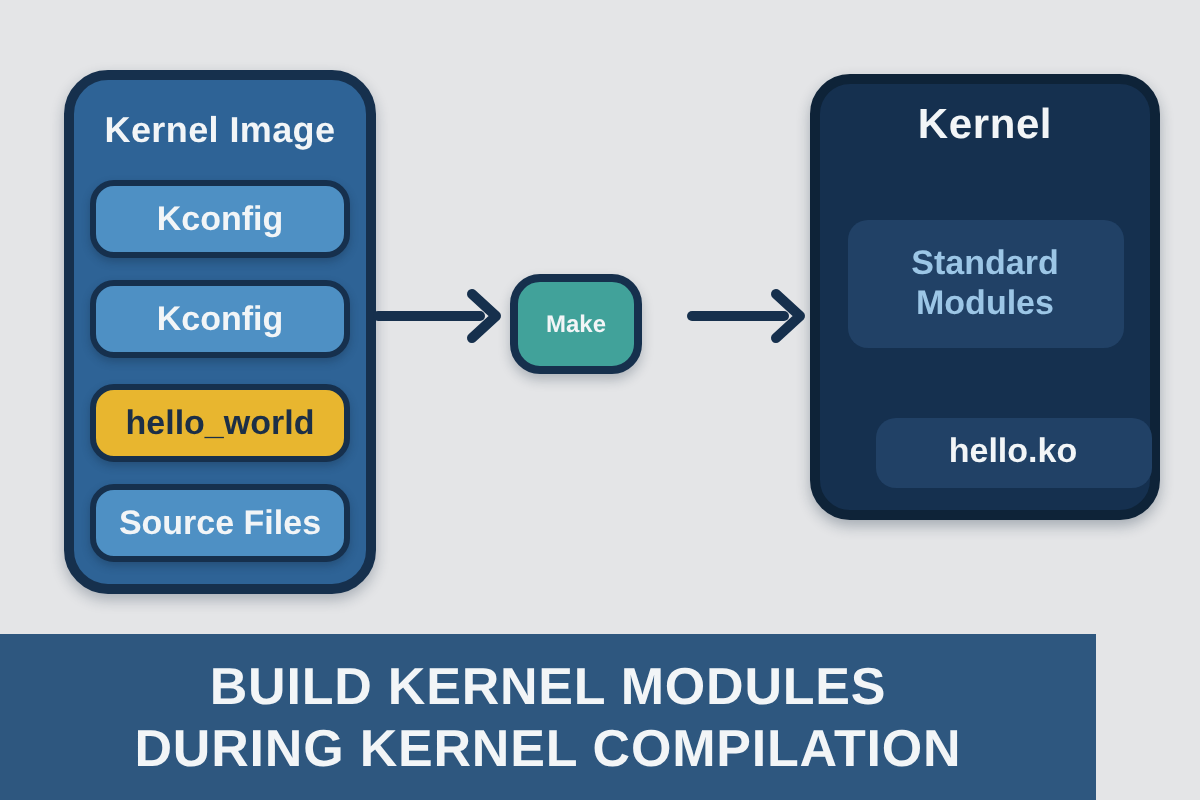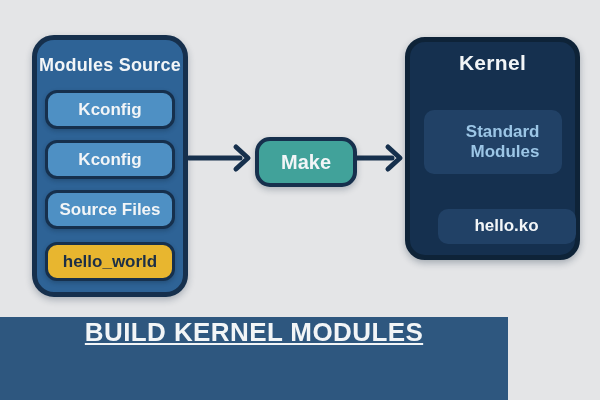--- a/index.html
+++ b/index.html
@@ -30,45 +30,45 @@
     font-size: 18px; line-height: 26px; margin-bottom: 12px;
     letter-spacing: .2px;
   }
 
   .chip {
     display: flex; align-items: center; justify-content: center;
     width: 130px; height: 40px;
     border-radius: 12px;
     font-weight: bold; font-size: 17px;
     margin-bottom: 11px;
-    text-align: right;
+    text-align: center;
   }
   .chip.blue {
     background: var(--chip_blue);
     border: 3px solid var(--outline);
     color: var(--text_light);
     box-shadow: 0 2px 4px rgba(15,35,55,.3);
   }
   .chip.yellow {
     background: var(--chip_yellow);
     border: 3px solid var(--outline);
     color: var(--text_dark);
     box-shadow: 0 2px 4px rgba(15,35,55,.3);
     margin-top: 2px;
   }
 
   
   .make {
     position: absolute;
-    left: 255px; top: 137px; width: 102px; height: 50px;
+    left: 255px; top: 137px; width: 66px; height: 50px;
     background: var(--teal);
     border: 4px solid var(--outline);
     border-radius: 15px;
     display: flex; align-items: center; justify-content: center;
-    color: var(--text_light); font-weight: bold; font-size: 20px;
+    color: var(--text_light); font-weight: bold; font-size: 12px;
     box-shadow: 0 3px 6px rgba(20,40,60,.25);
   }
 
   
   .box.right {
     left: 405px; top: 37px; width: 175px; height: 223px;
     background: var(--panel_dark);
     border: 5px solid var(--outline_darker);
     border-radius: 20px;
     padding-top: 8px;
@@ -99,42 +99,41 @@
     stroke: var(--outline);
     stroke-width: 5;
     fill: none;
     stroke-linecap: round;
     stroke-linejoin: round;
   }
 
   
   .banner {
     position: absolute;
-    left: 0; top: 317px; width: 508px; height: 83px;
+    left: 0; top: 317px; width: 548px; height: 83px;
     background: var(--banner);
     display: flex; flex-direction: column;
-    align-items: center; justify-content: space-between;
+    align-items: center; justify-content: center;
     color: var(--text_light);
     font-weight: bold; font-size: 26px; line-height: 31px;
     letter-spacing: .4px;
     text-align: center;
-    text-decoration: underline;
   }
 </style>
 </head>
 <body>
 
 <div class="stage">
 
   <section class="box left">
-    <h2>Modules Source</h2>
+    <h2>Kernel Image</h2>
     <div class="chip blue">Kconfig</div>
     <div class="chip blue">Kconfig</div>
+    <div class="chip yellow">hello_world</div>
     <div class="chip blue">Source Files</div>
-    <div class="chip yellow">hello_world</div>
   </section>
 
   <svg class="arrows" width="600" height="400" viewBox="0 0 600 400">
     <g>
       <line x1="189" y1="158" x2="240" y2="158"></line>
       <path d="M236,147 L248,158 L236,169"></path>
     </g>
     <g>
       <line x1="346" y1="158" x2="392" y2="158"></line>
       <path d="M388,147 L400,158 L388,169"></path>
@@ -144,15 +143,16 @@
   <div class="make">Make</div>
 
   <section class="box right">
     <h2>Kernel</h2>
     <div class="chip dark lightblue smod">Standard Modules</div>
     <div class="chip dark white hko">hello.ko</div>
   </section>
 
   <footer class="banner">
     <div>BUILD KERNEL MODULES</div>
+    <div>DURING KERNEL COMPILATION</div>
   </footer>
 
 </div>
 
 </body></html>

